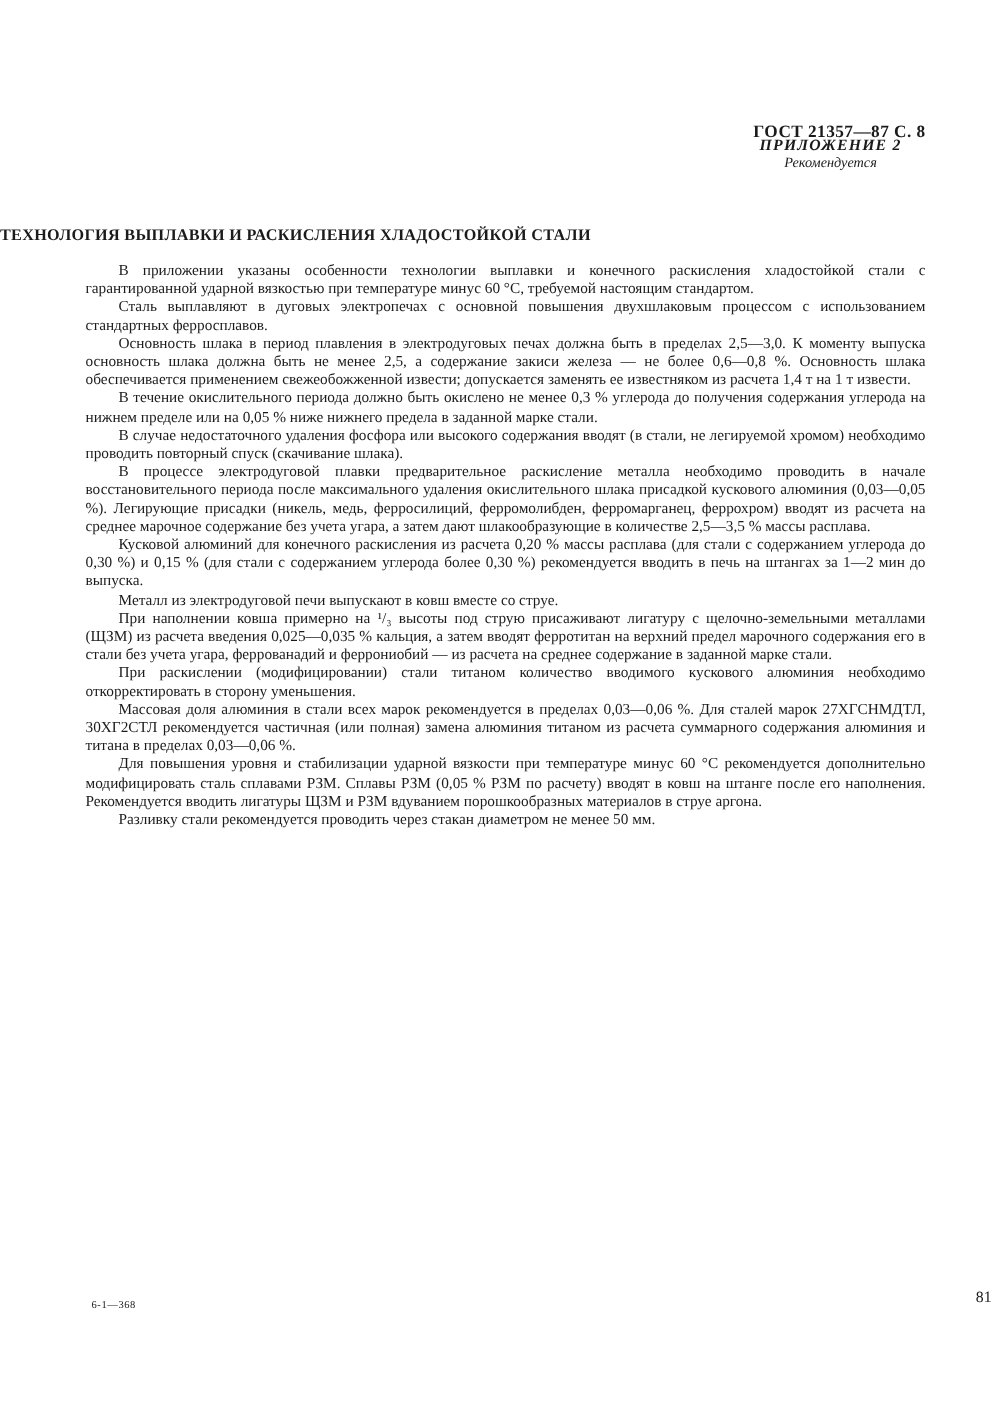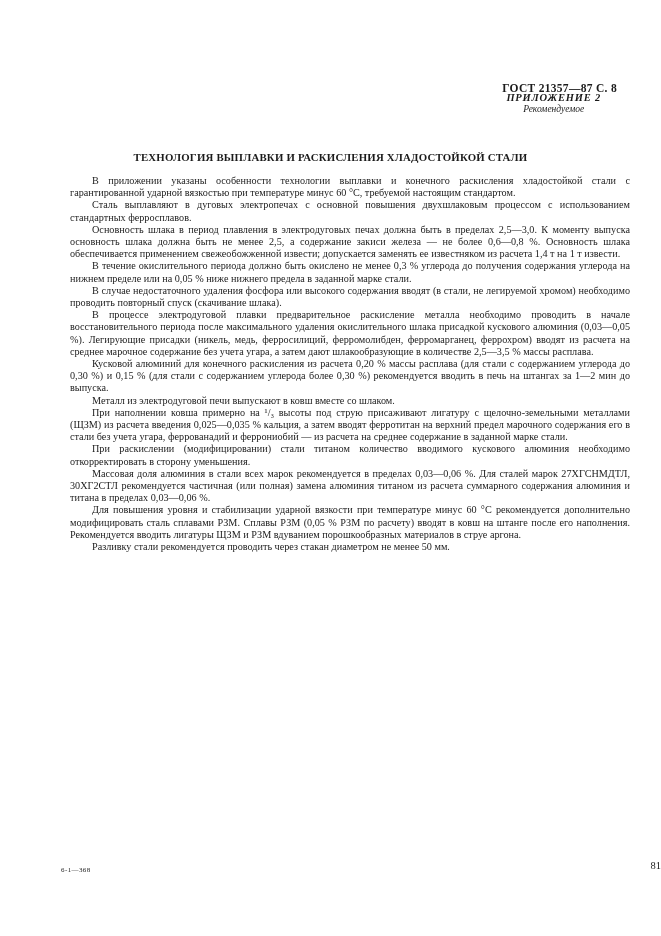--- a/index.html
+++ b/index.html
@@ -41,30 +41,30 @@
   .appendix-note {
     font-size: 9.5px;
     margin-top: 1px;
     white-space: nowrap;
   }
   .doc-title {
     position: absolute;
     top: 151px;
     left: 0;
     width: 661px;
-    text-align: center;
+    text-align: left;
     font-weight: bold;
     font-size: 10.8px;
     letter-spacing: 0.2px;
     white-space: nowrap;
   }
   .body-text {
     position: absolute;
     top: 175px;
-    left: 70px;
+    left: 57px;
     width: 560px;
     font-size: 10.2px;
     line-height: 12.2px;
     text-align: justify;
   }
   .body-text p {
     margin: 0;
     text-indent: 22px;
   }
   .footer-code {
@@ -86,34 +86,34 @@
 </style>
 </head>
 <body>
 
 <div class="page">
 
   <div class="running-head">ГОСТ 21357—87 С. 8</div>
 
   <div class="appendix">
     <div class="appendix-label">ПРИЛОЖЕНИЕ 2</div>
-    <div class="appendix-note">Рекомендуемое</div>
+    <div class="appendix-note">Рекомендуется</div>
   </div>
 
   <div class="doc-title">ТЕХНОЛОГИЯ ВЫПЛАВКИ И РАСКИСЛЕНИЯ ХЛАДОСТОЙКОЙ СТАЛИ</div>
 
   <div class="body-text">
       <p>В приложении указаны особенности технологии выплавки и конечного раскисления хладостойкой стали с гарантированной ударной вязкостью при температуре минус 60 °С, требуемой настоящим стандартом.</p>
       <p>Сталь выплавляют в дуговых электропечах с основной повышения двухшлаковым процессом с использованием стандартных ферросплавов.</p>
       <p>Основность шлака в период плавления в электродуговых печах должна быть в пределах 2,5—3,0. К моменту выпуска основность шлака должна быть не менее 2,5, а содержание закиси железа — не более 0,6—0,8 %. Основность шлака обеспечивается применением свежеобожженной извести; допускается заменять ее известняком из расчета 1,4 т на 1 т извести.</p>
       <p>В течение окислительного периода должно быть окислено не менее 0,3 % углерода до получения содержания углерода на нижнем пределе или на 0,05 % ниже нижнего предела в заданной марке стали.</p>
       <p>В случае недостаточного удаления фосфора или высокого содержания вводят (в стали, не легируемой хромом) необходимо проводить повторный спуск (скачивание шлака).</p>
       <p>В процессе электродуговой плавки предварительное раскисление металла необходимо проводить в начале восстановительного периода после максимального удаления окислительного шлака присадкой кускового алюминия (0,03—0,05 %). Легирующие присадки (никель, медь, ферросилиций, ферромолибден, ферромарганец, феррохром) вводят из расчета на среднее марочное содержание без учета угара, а затем дают шлакообразующие в количестве 2,5—3,5 % массы расплава.</p>
       <p>Кусковой алюминий для конечного раскисления из расчета 0,20 % массы расплава (для стали с содержанием углерода до 0,30 %) и 0,15 % (для стали с содержанием углерода более 0,30 %) рекомендуется вводить в печь на штангах за 1—2 мин до выпуска.</p>
-      <p>Металл из электродуговой печи выпускают в ковш вместе со шлаком.</p>
+      <p>Металл из электродуговой печи выпускают в ковш вместе со струе.</p>
       <p>При наполнении ковша примерно на ¹/₃ высоты под струю присаживают лигатуру с щелочно-земельными металлами (ЩЗМ) из расчета введения 0,025—0,035 % кальция, а затем вводят ферротитан на верхний предел марочного содержания его в стали без учета угара, феррованадий и феррониобий — из расчета на среднее содержание в заданной марке стали.</p>
       <p>При раскислении (модифицировании) стали титаном количество вводимого кускового алюминия необходимо откорректировать в сторону уменьшения.</p>
       <p>Массовая доля алюминия в стали всех марок рекомендуется в пределах 0,03—0,06 %. Для сталей марок 27ХГСНМДТЛ, 30ХГ2СТЛ рекомендуется частичная (или полная) замена алюминия титаном из расчета суммарного содержания алюминия и титана в пределах 0,03—0,06 %.</p>
       <p>Для повышения уровня и стабилизации ударной вязкости при температуре минус 60 °С рекомендуется дополнительно модифицировать сталь сплавами РЗМ. Сплавы РЗМ (0,05 % РЗМ по расчету) вводят в ковш на штанге после его наполнения. Рекомендуется вводить лигатуры ЩЗМ и РЗМ вдуванием порошкообразных материалов в струе аргона.</p>
       <p>Разливку стали рекомендуется проводить через стакан диаметром не менее 50 мм.</p>
     </div>
 
   <div class="footer-code">6-1—368</div>
 
   <div class="page-number">81</div>

